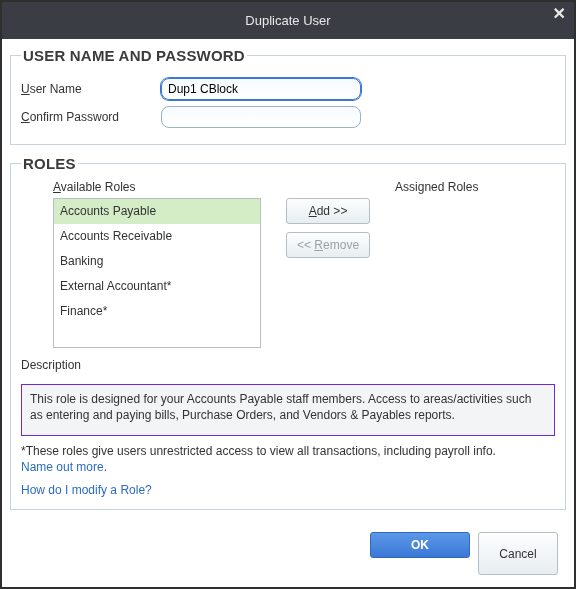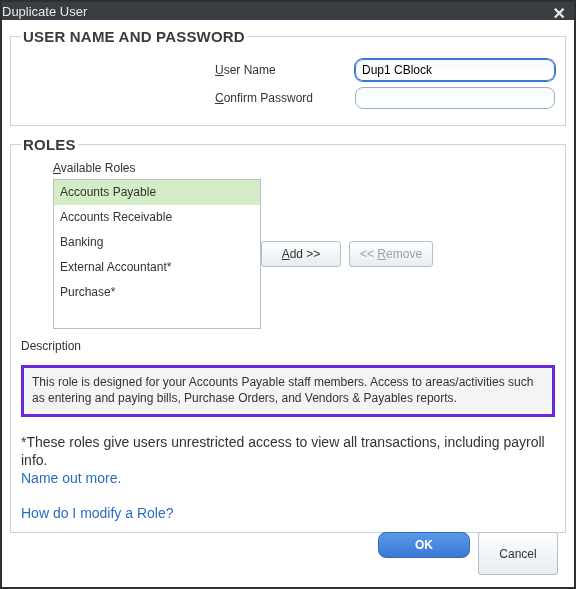--- a/index.html
+++ b/index.html
@@ -16,23 +16,24 @@
     width: 576px;
     height: 589px;
     border: 2px solid #2f2f2f;
     background: #fff;
     display: flex;
     flex-direction: column;
   }
   .titlebar {
     background: #3a3d44;
     color: #e8e8e8;
-    height: 18px;
+    height: 37px;
     display: flex;
     align-items: center;
+    justify-content: center;
     position: relative;
     font-size: 13px;
   }
   .titlebar .close {
     position: absolute;
     right: 8px;
     top: 2px;
     color: #e8e8e8;
     font-size: 16px;
     font-weight: bold;
@@ -55,21 +56,20 @@
     font-size: 15px;
     font-weight: bold;
     color: #3b3b3b;
     padding: 0 2px;
     letter-spacing: 0.2px;
   }
   .form-row {
     display: flex;
     align-items: center;
     margin: 6px 0;
-    justify-content: flex-end;
   }
   .form-row label {
     width: 140px;
     color: #333;
   }
   .form-row .ul { text-decoration: underline; }
   .txt {
     width: 200px;
     height: 22px;
     border: 1px solid #9bb2c2;
@@ -77,21 +77,21 @@
     padding: 2px 6px;
     font-size: 12px;
     background: linear-gradient(#f7fbff,#ffffff);
   }
   .txt.focus {
     border: 1px solid #3b78d6;
     box-shadow: 0 0 0 1px #3b78d6;
   }
   .roles-body {
     display: flex;
-    gap: 0;
+    gap: 25px;
     padding-left: 32px;
   }
   .col-title {
     font-size: 12px;
     color: #333;
     margin-bottom: 4px;
   }
   .col-title .ul { text-decoration: underline; }
   .listbox {
     width: 208px;
@@ -108,22 +108,21 @@
   }
   .listbox .item.selected {
     background: #d4edc7;
   }
   .listbox.assigned {
     width: 190px;
     overflow-y: auto;
   }
   .btn-col {
     display: flex;
-    flex-direction: row;
-    align-items: center;
+    flex-direction: column;
     padding-top: 18px;
     gap: 8px;
   }
   .btn {
     height: 26px;
     min-width: 80px;
     padding: 0 10px;
     border: 1px solid #b5bec6;
     border-radius: 3px;
     background: linear-gradient(#fdfefe,#e7edf1);
@@ -131,50 +130,50 @@
     color: #333;
     cursor: pointer;
   }
   .btn.disabled {
     color: #9aa1a7;
     cursor: default;
   }
   .btn .ul { text-decoration: underline; }
   .desc-label { margin: 10px 0 12px 0; }
   .desc-box {
-    border: 3px solid #6d28d9;
+    border: 1px solid #6d28d9;
     background: #f2f4f6;
     padding: 6px 8px;
     font-size: 12px;
     color: #333;
     line-height: 1.35;
     min-height: 52px;
   }
   .note {
-    margin-top: 16px;
-    font-size: 14px;
+    margin-top: 8px;
+    font-size: 12px;
     color: #333;
     line-height: 1.3;
   }
   .link {
     color: #2a6cc0;
     cursor: pointer;
   }
   .footer {
     position: absolute;
     right: 16px;
     bottom: 12px;
     display: flex;
     gap: 8px;
   }
   .btn-primary {
     height: 26px;
-    width: 92px;
+    width: 100px;
     border: 1px solid #2f68bf;
-    border-radius: 8px;
+    border-radius: 3px;
     background: linear-gradient(#5b98e8,#3b78d6);
     color: #fff;
     font-size: 12px;
     font-weight: bold;
     cursor: pointer;
   }
   .btn-secondary {
     height: 43px;
     width: 80px;
     border: 1px solid #b5bec6;
@@ -218,30 +217,31 @@
       <legend>ROLES</legend>
 
       <div class="roles-body">
         <div>
           <div class="col-title"><span class="ul">A</span><span>vailable Roles</span></div>
           <div class="listbox" id="available-list">
               <div class="item selected">Accounts Payable</div>
               <div class="item">Accounts Receivable</div>
               <div class="item">Banking</div>
               <div class="item">External Accountant*</div>
-              <div class="item">Purchase*</div>
+              <div class="item">Finance*</div>
             </div>
         </div>
 
         <div class="btn-col">
           <button class="btn"><span class="ul">A</span><span>dd &gt;&gt;</span></button>
           <button class="btn disabled"><span>&lt;&lt; </span><span class="ul">R</span><span>emove</span></button>
         </div>
 
         <div>
+          <div class="col-title">Assigned Roles</div>
         </div>
       </div>
 
       <div class="desc-label">Description</div>
       <div class="desc-box">This role is designed for your Accounts Payable staff members. Access to areas/activities such as entering and paying bills, Purchase Orders, and Vendors &amp; Payables reports.</div>
 
       <div class="note">
         <span>*These roles give users unrestricted access to view all transactions, including payroll info.</span><br>
         <span class="link">Name out more.</span>
       </div>

